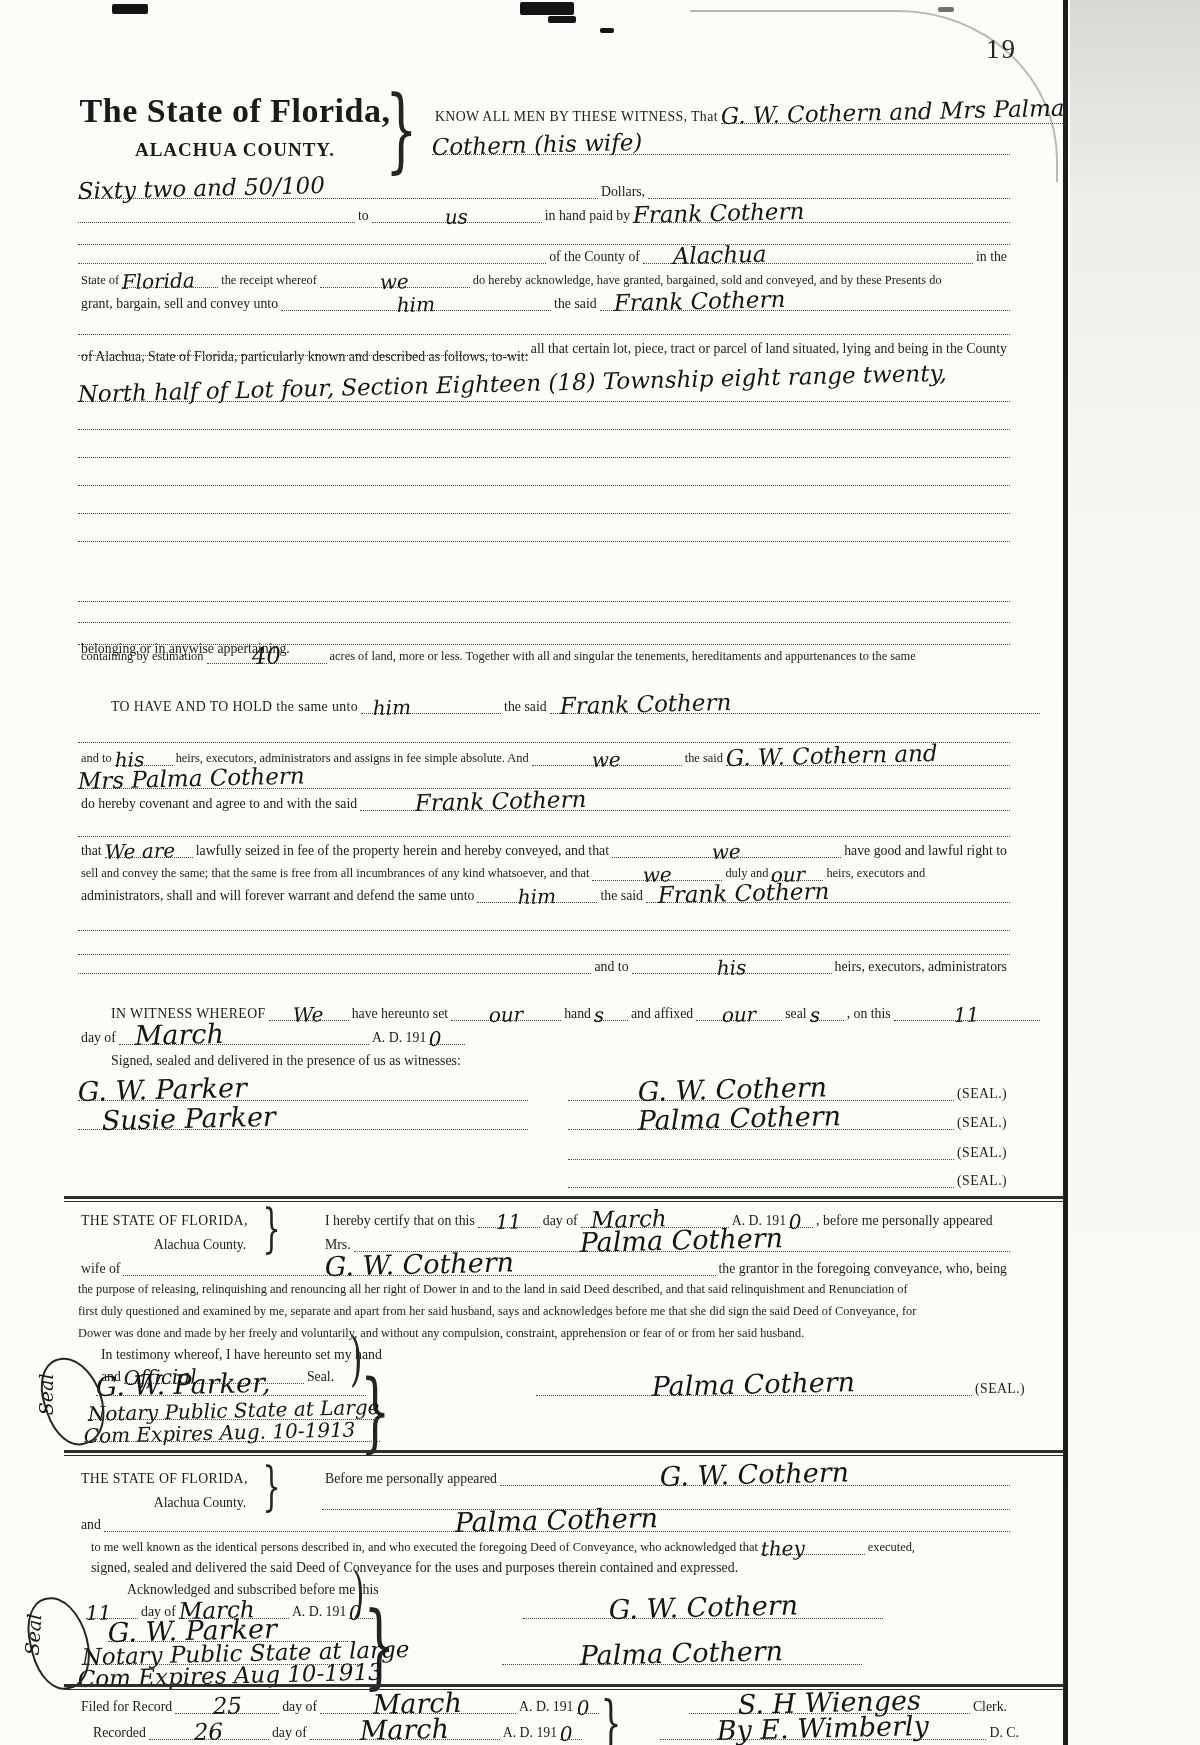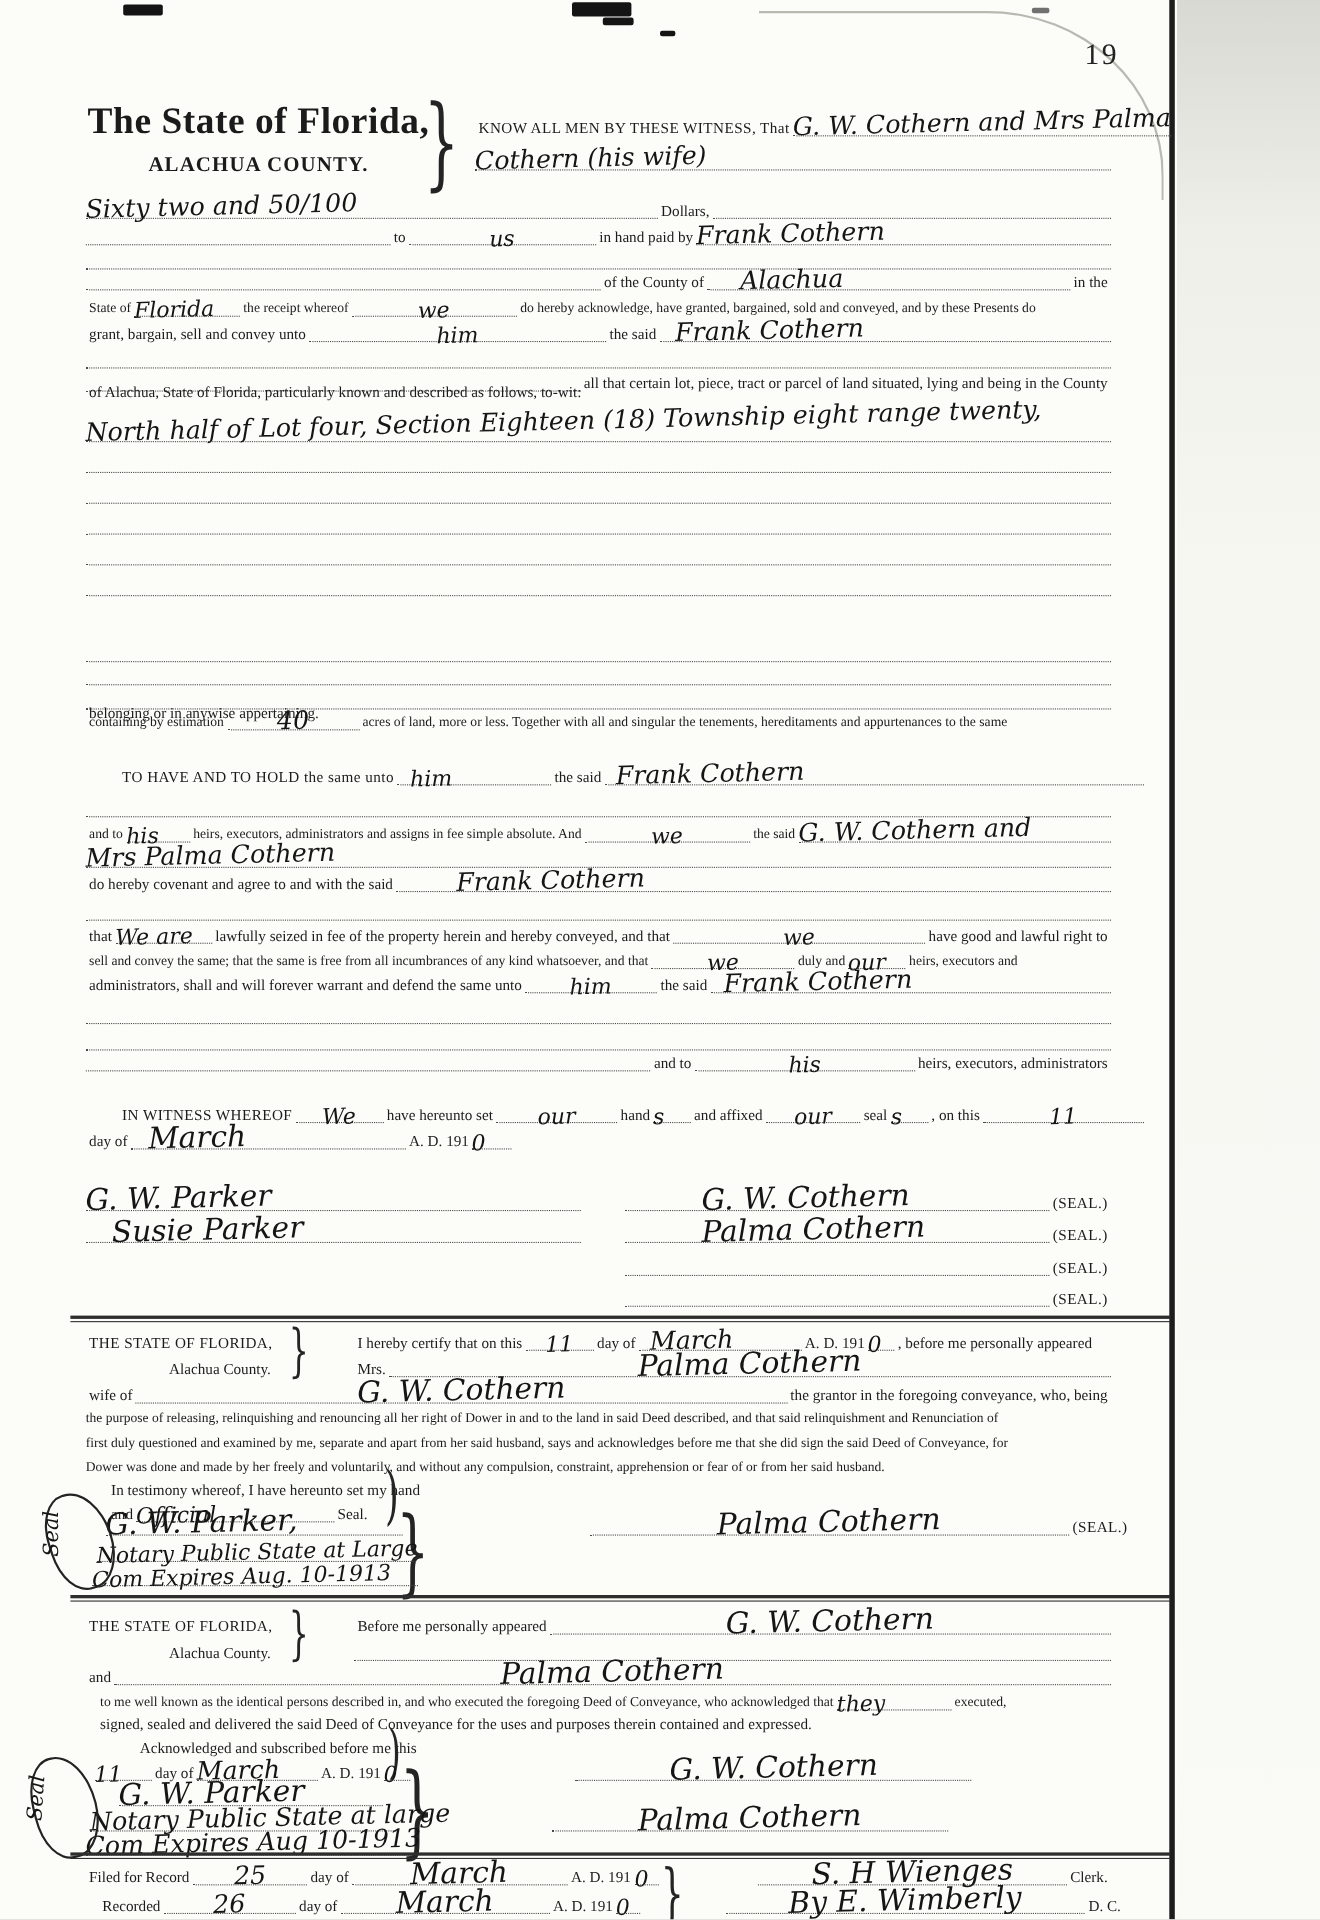--- a/index.html
+++ b/index.html
@@ -290,20 +290,23 @@
     <span class="t">day of</span>
     <div class="fill" style="width:250px">
       <span class="hw xl" style="margin-left:16px">March</span>
     </div>
     <span class="t">A. D. 191</span>
     <div class="fill" style="width:36px">
       <span class="hw">0</span>
     </div>
     <div class="sp fx"></div>
   </div>
+  <div class="al line" style="top:1044px;padding-left:30px">
+    <span class="t">Signed, sealed and delivered in the presence of us as witnesses:</span>
+  </div>
 
   <div class="al line" style="top:1077px">
     <div class="fill" style="width:450px">
       <span class="hw xl">G. W. Parker</span>
     </div>
     <div class="sp" style="width:40px"></div>
     <div class="fill fx">
       <span class="hw xl" style="margin-left:70px">G. W. Cothern</span>
     </div>
     <span class="t caps">(SEAL.)</span>

